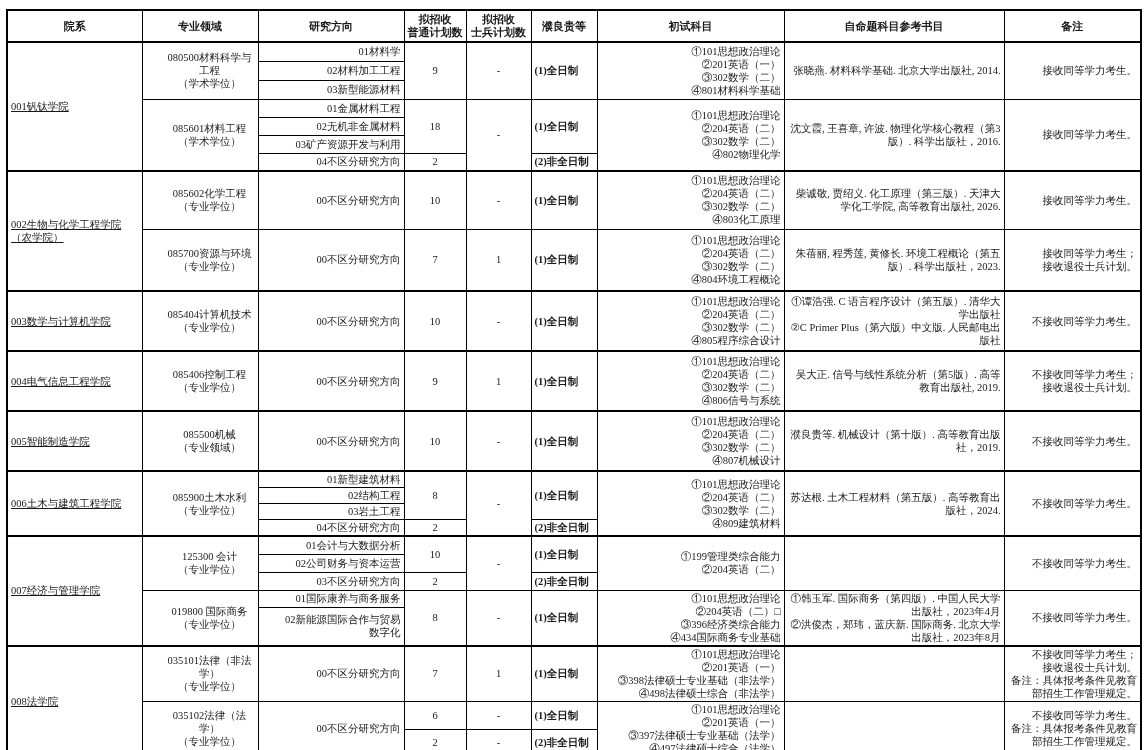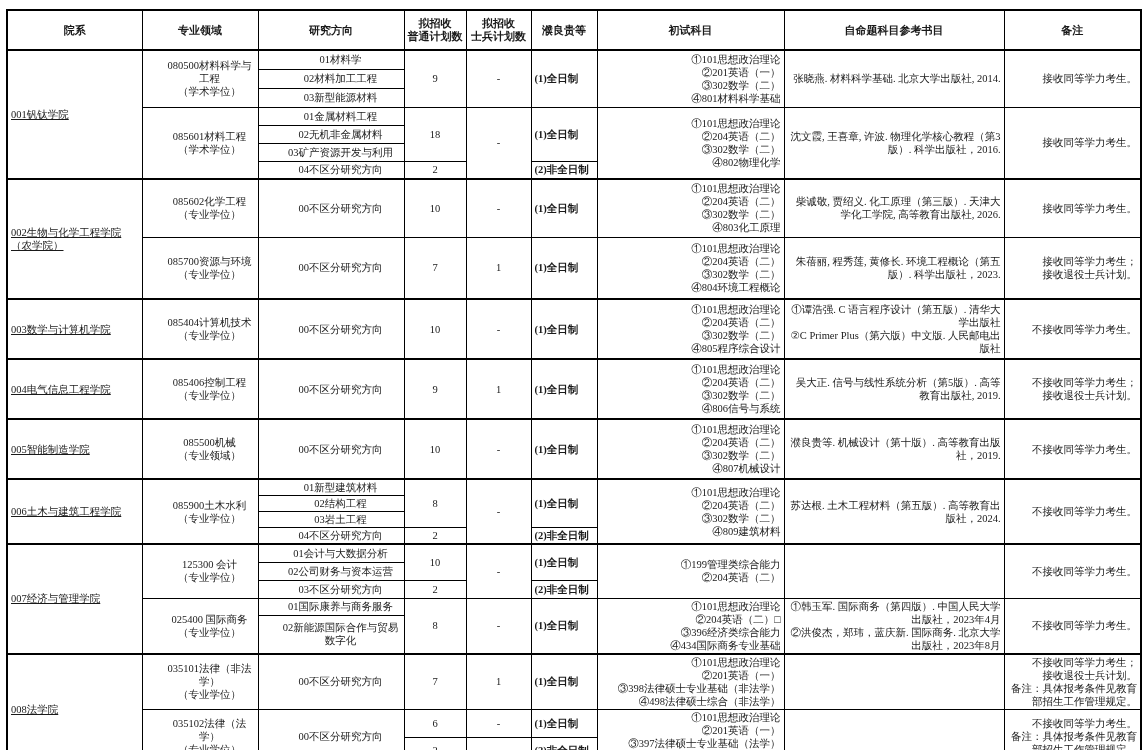--- a/index.html
+++ b/index.html
@@ -3,42 +3,42 @@
 <meta charset="utf-8">
 <style>
   html,body{margin:0;padding:0;background:#ffffff;}
   body{width:1144px;height:750px;overflow:hidden;font-family:"Liberation Serif","DejaVu Serif",serif;color:#1a1a1a;}
   table.grid{border-collapse:collapse;table-layout:fixed;margin:9px 0 0 6px;border:2px solid #000;}
   .grid th,.grid td{border:1px solid #000;padding:1px 3px;font-size:10.5px;line-height:13px;white-space:pre-line;vertical-align:middle;overflow:hidden;word-break:break-all;}
   .grid thead th{font-weight:bold;font-size:11px;text-align:center;border-bottom:2px solid #000;padding:2px;}
   tr.sec>td{border-top:2px solid #000;}
   td.c-college{text-align:left;text-decoration:underline;}
   td.c-field{text-align:center;padding-left:22px;}
-  td.c-dir{text-align:center;padding-left:22px;}
+  td.c-dir{text-align:right;padding-left:22px;}
   td.c-num{text-align:center;}
   td.c-mode{text-align:left;font-weight:bold;}
   td.c-subj,td.c-refs,td.c-remark{text-align:right;}
 </style>
 </head>
 <body>
 
 <table class="grid">
   <colgroup>
     <col style="width:135px">
       <col style="width:116px">
       <col style="width:146px">
     <col style="width:62px">
       <col style="width:65px">
       <col style="width:66px">
     <col style="width:187px">
       <col style="width:220px">
       <col style="width:137px">
   </colgroup>
   <thead>
-    <tr style="height:40px">
+    <tr style="height:32px">
       <th>院系</th>
       <th>专业领域</th>
       <th>研究方向</th>
       <th>拟招收
 普通计划数</th>
       <th>拟招收
 士兵计划数</th>
       <th>濮良贵等</th>
       <th>初试科目</th>
       <th>自命题科目参考书目</th>
@@ -218,21 +218,21 @@
     </tr>
     <tr style="height:18px">
       <td class="c-dir">02公司财务与资本运营</td>
     </tr>
     <tr style="height:18px">
       <td class="c-dir">03不区分研究方向</td>
       <td class="c-num">2</td>
       <td class="c-mode">(2)非全日制</td>
     </tr>
     <tr style="height:16px">
-      <td class="c-field" rowspan="2">025400 国际商务
+      <td class="c-field" rowspan="2">019800 国际商务
 （专业学位）</td>
       <td class="c-dir">01国际康养与商务服务</td>
       <td class="c-num" rowspan="2">8</td>
       <td class="c-num" rowspan="2">-</td>
       <td class="c-mode" rowspan="2">(1)全日制</td>
       <td class="c-subj" rowspan="2">①101思想政治理论
 ②204英语（二）□
 ③396经济类综合能力
 ④434国际商务专业基础</td>
       <td class="c-refs" rowspan="2">①韩玉军. 国际商务（第四版）. 中国人民大学出版社，2023年4月

